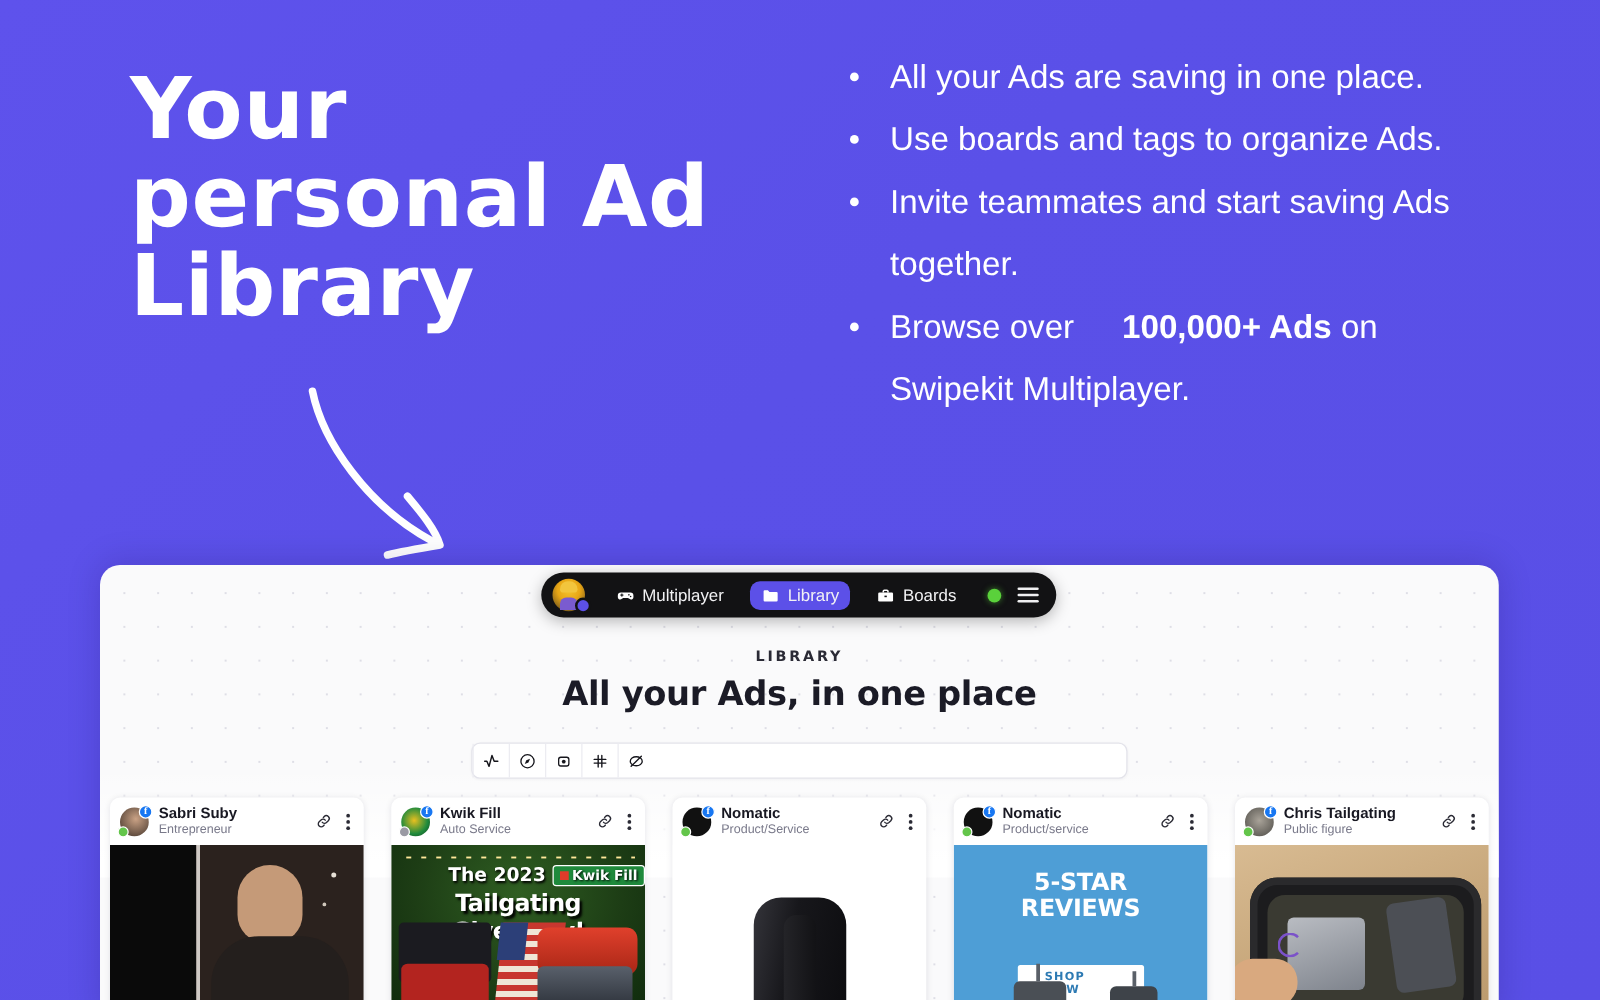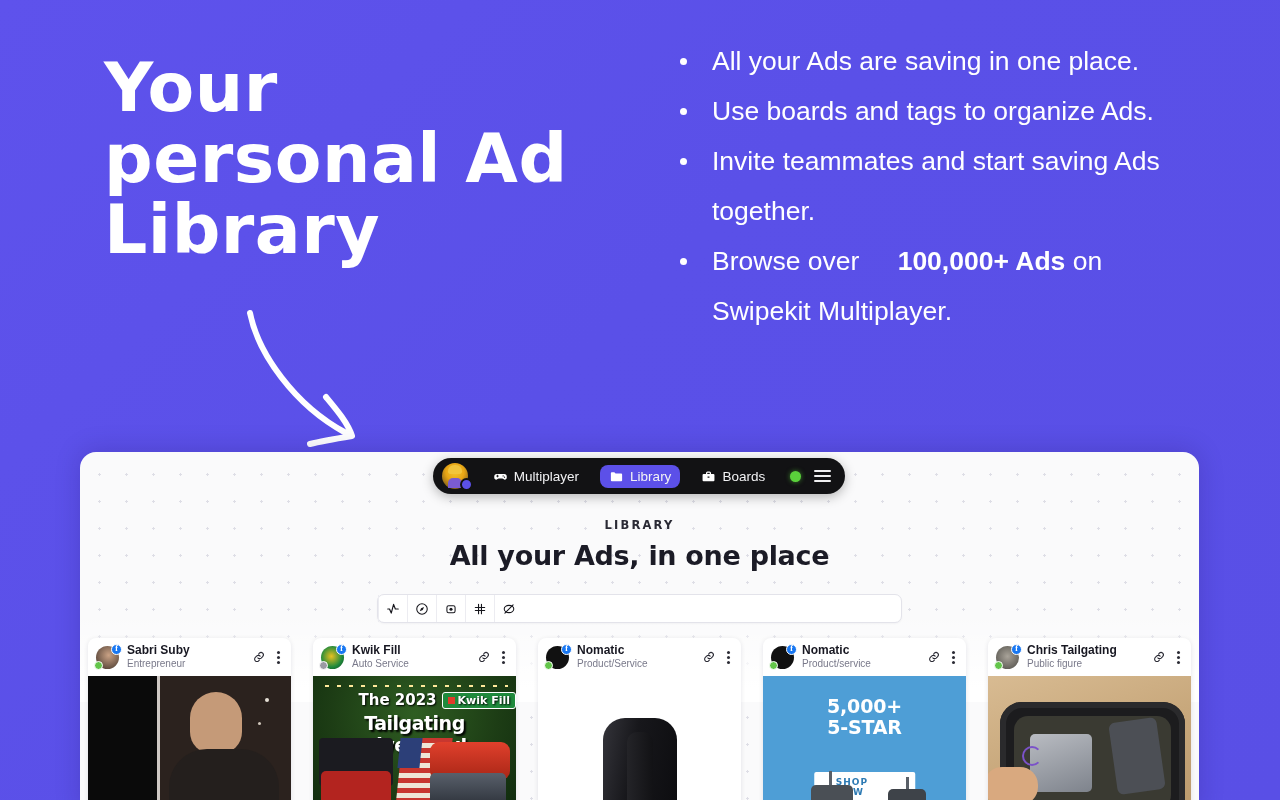--- a/index.html
+++ b/index.html
@@ -666,22 +666,22 @@
             </svg>
             <span class="kebab">
                 <i></i>
                 <i></i>
                 <i></i>
               </span>
           </div>
         </div>
         <div class="card-media m-reviews">
           <div class="rt">
-            <div>5,000+</div>
             <div>5-STAR</div>
+            <div>REVIEWS</div>
           </div>
           <div class="btn">SHOP NOW</div>
           <span class="handle1"></span>
             <span class="handle2"></span>
           <span class="lug1"></span>
             <span class="lug2"></span>
         </div>
       </div>
 
       <div class="card">

